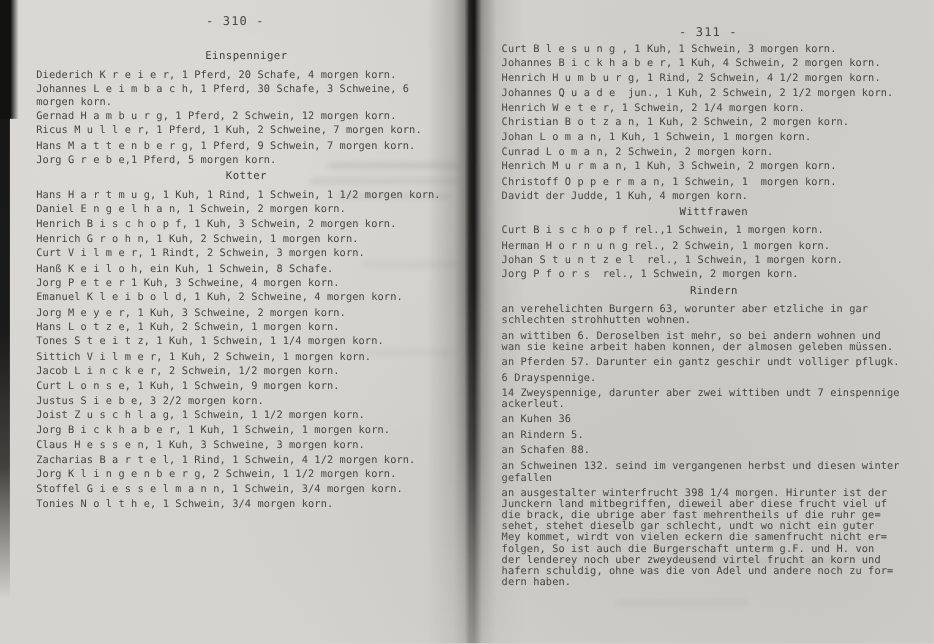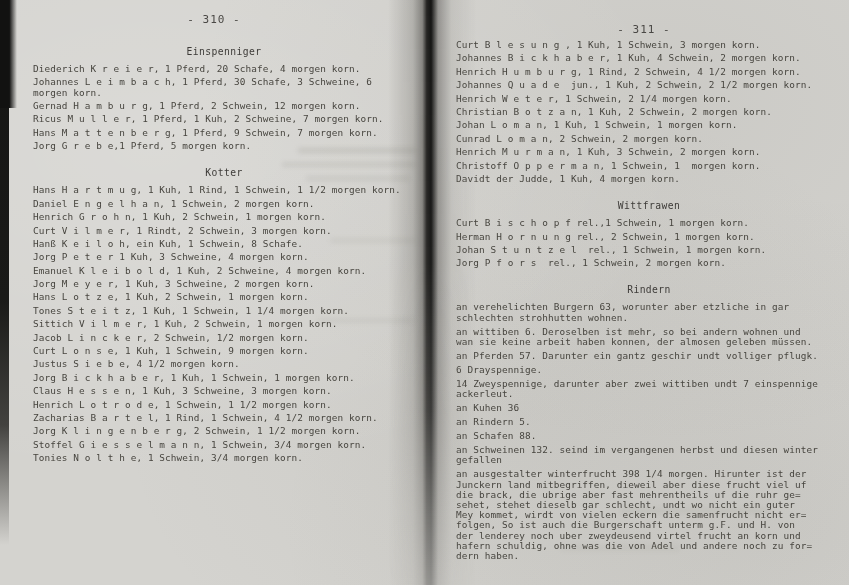--- a/index.html
+++ b/index.html
@@ -41,21 +41,21 @@
   .page-left{left:33px;top:14px;width:392px;}
   .page-right{left:456px;top:24px;width:376px;}
   .pageno{
     text-align:center;font-size:11px;line-height:12px;color:#4a4845;
     letter-spacing:1px;
   }
   .page-left  .pageno{margin-bottom:20px;padding-right:30px;}
   .page-right .pageno{margin-bottom:4px;}
   .heading{
     text-align:center;font-size:9.7px;line-height:11px;color:#3d3b38;
-    margin:16px 0 7px;letter-spacing:0.4px;
+    margin:3px 0 7px;letter-spacing:0.4px;
   }
   .page-left .heading{padding-right:10px;}
   .page-right .heading{padding-left:10px;}
   .entry,.para{
     font-size:9.4px;line-height:10.2px;letter-spacing:0.1px;
     white-space:pre-wrap;color:#47453f;
   }
   .entry{margin-bottom:3.2px;}
   .para{margin-bottom:3.8px;}
   
@@ -73,35 +73,36 @@
         <div class="entry">Diederich K r e i e r, 1 Pferd, 20 Schafe, 4 morgen korn.</div>
         <div class="entry">Johannes L e i m b a c h, 1 Pferd, 30 Schafe, 3 Schweine, 6
 morgen korn.</div>
         <div class="entry">Gernad H a m b u r g, 1 Pferd, 2 Schwein, 12 morgen korn.</div>
         <div class="entry">Ricus M u l l e r, 1 Pferd, 1 Kuh, 2 Schweine, 7 morgen korn.</div>
         <div class="entry">Hans M a t t e n b e r g, 1 Pferd, 9 Schwein, 7 morgen korn.</div>
         <div class="entry">Jorg G r e b e,1 Pferd, 5 morgen korn.</div>
         <div class="heading">Kotter</div>
         <div class="entry">Hans H a r t m u g, 1 Kuh, 1 Rind, 1 Schwein, 1 1/2 morgen korn.</div>
         <div class="entry">Daniel E n g e l h a n, 1 Schwein, 2 morgen korn.</div>
+        <div class="entry">Henrich B i s c h o p f, 1 Kuh, 3 Schwein, 2 morgen korn.</div>
         <div class="entry">Henrich G r o h n, 1 Kuh, 2 Schwein, 1 morgen korn.</div>
         <div class="entry">Curt V i l m e r, 1 Rindt, 2 Schwein, 3 morgen korn.</div>
         <div class="entry">Hanß K e i l o h, ein Kuh, 1 Schwein, 8 Schafe.</div>
         <div class="entry">Jorg P e t e r 1 Kuh, 3 Schweine, 4 morgen korn.</div>
         <div class="entry">Emanuel K l e i b o l d, 1 Kuh, 2 Schweine, 4 morgen korn.</div>
         <div class="entry">Jorg M e y e r, 1 Kuh, 3 Schweine, 2 morgen korn.</div>
         <div class="entry">Hans L o t z e, 1 Kuh, 2 Schwein, 1 morgen korn.</div>
         <div class="entry">Tones S t e i t z, 1 Kuh, 1 Schwein, 1 1/4 morgen korn.</div>
         <div class="entry">Sittich V i l m e r, 1 Kuh, 2 Schwein, 1 morgen korn.</div>
         <div class="entry">Jacob L i n c k e r, 2 Schwein, 1/2 morgen korn.</div>
         <div class="entry">Curt L o n s e, 1 Kuh, 1 Schwein, 9 morgen korn.</div>
-        <div class="entry">Justus S i e b e, 4 1/2 morgen korn.</div>
+        <div class="entry">Justus S i e b e, 3 2/2 morgen korn.</div>
+        <div class="entry">Joist Z u s c h l a g, 1 Schwein, 1 1/2 morgen korn.</div>
         <div class="entry">Jorg B i c k h a b e r, 1 Kuh, 1 Schwein, 1 morgen korn.</div>
         <div class="entry">Claus H e s s e n, 1 Kuh, 3 Schweine, 3 morgen korn.</div>
-        <div class="entry">Henrich L o t r o d e, 1 Schwein, 1 1/2 morgen korn.</div>
         <div class="entry">Zacharias B a r t e l, 1 Rind, 1 Schwein, 4 1/2 morgen korn.</div>
         <div class="entry">Jorg K l i n g e n b e r g, 2 Schwein, 1 1/2 morgen korn.</div>
         <div class="entry">Stoffel G i e s s e l m a n n, 1 Schwein, 3/4 morgen korn.</div>
         <div class="entry">Tonies N o l t h e, 1 Schwein, 3/4 morgen korn.</div>
       </div>
   </div>
 
   <div class="page page-right">
     <div class="pageno">- 311 -</div>
     <div id="right-content">

